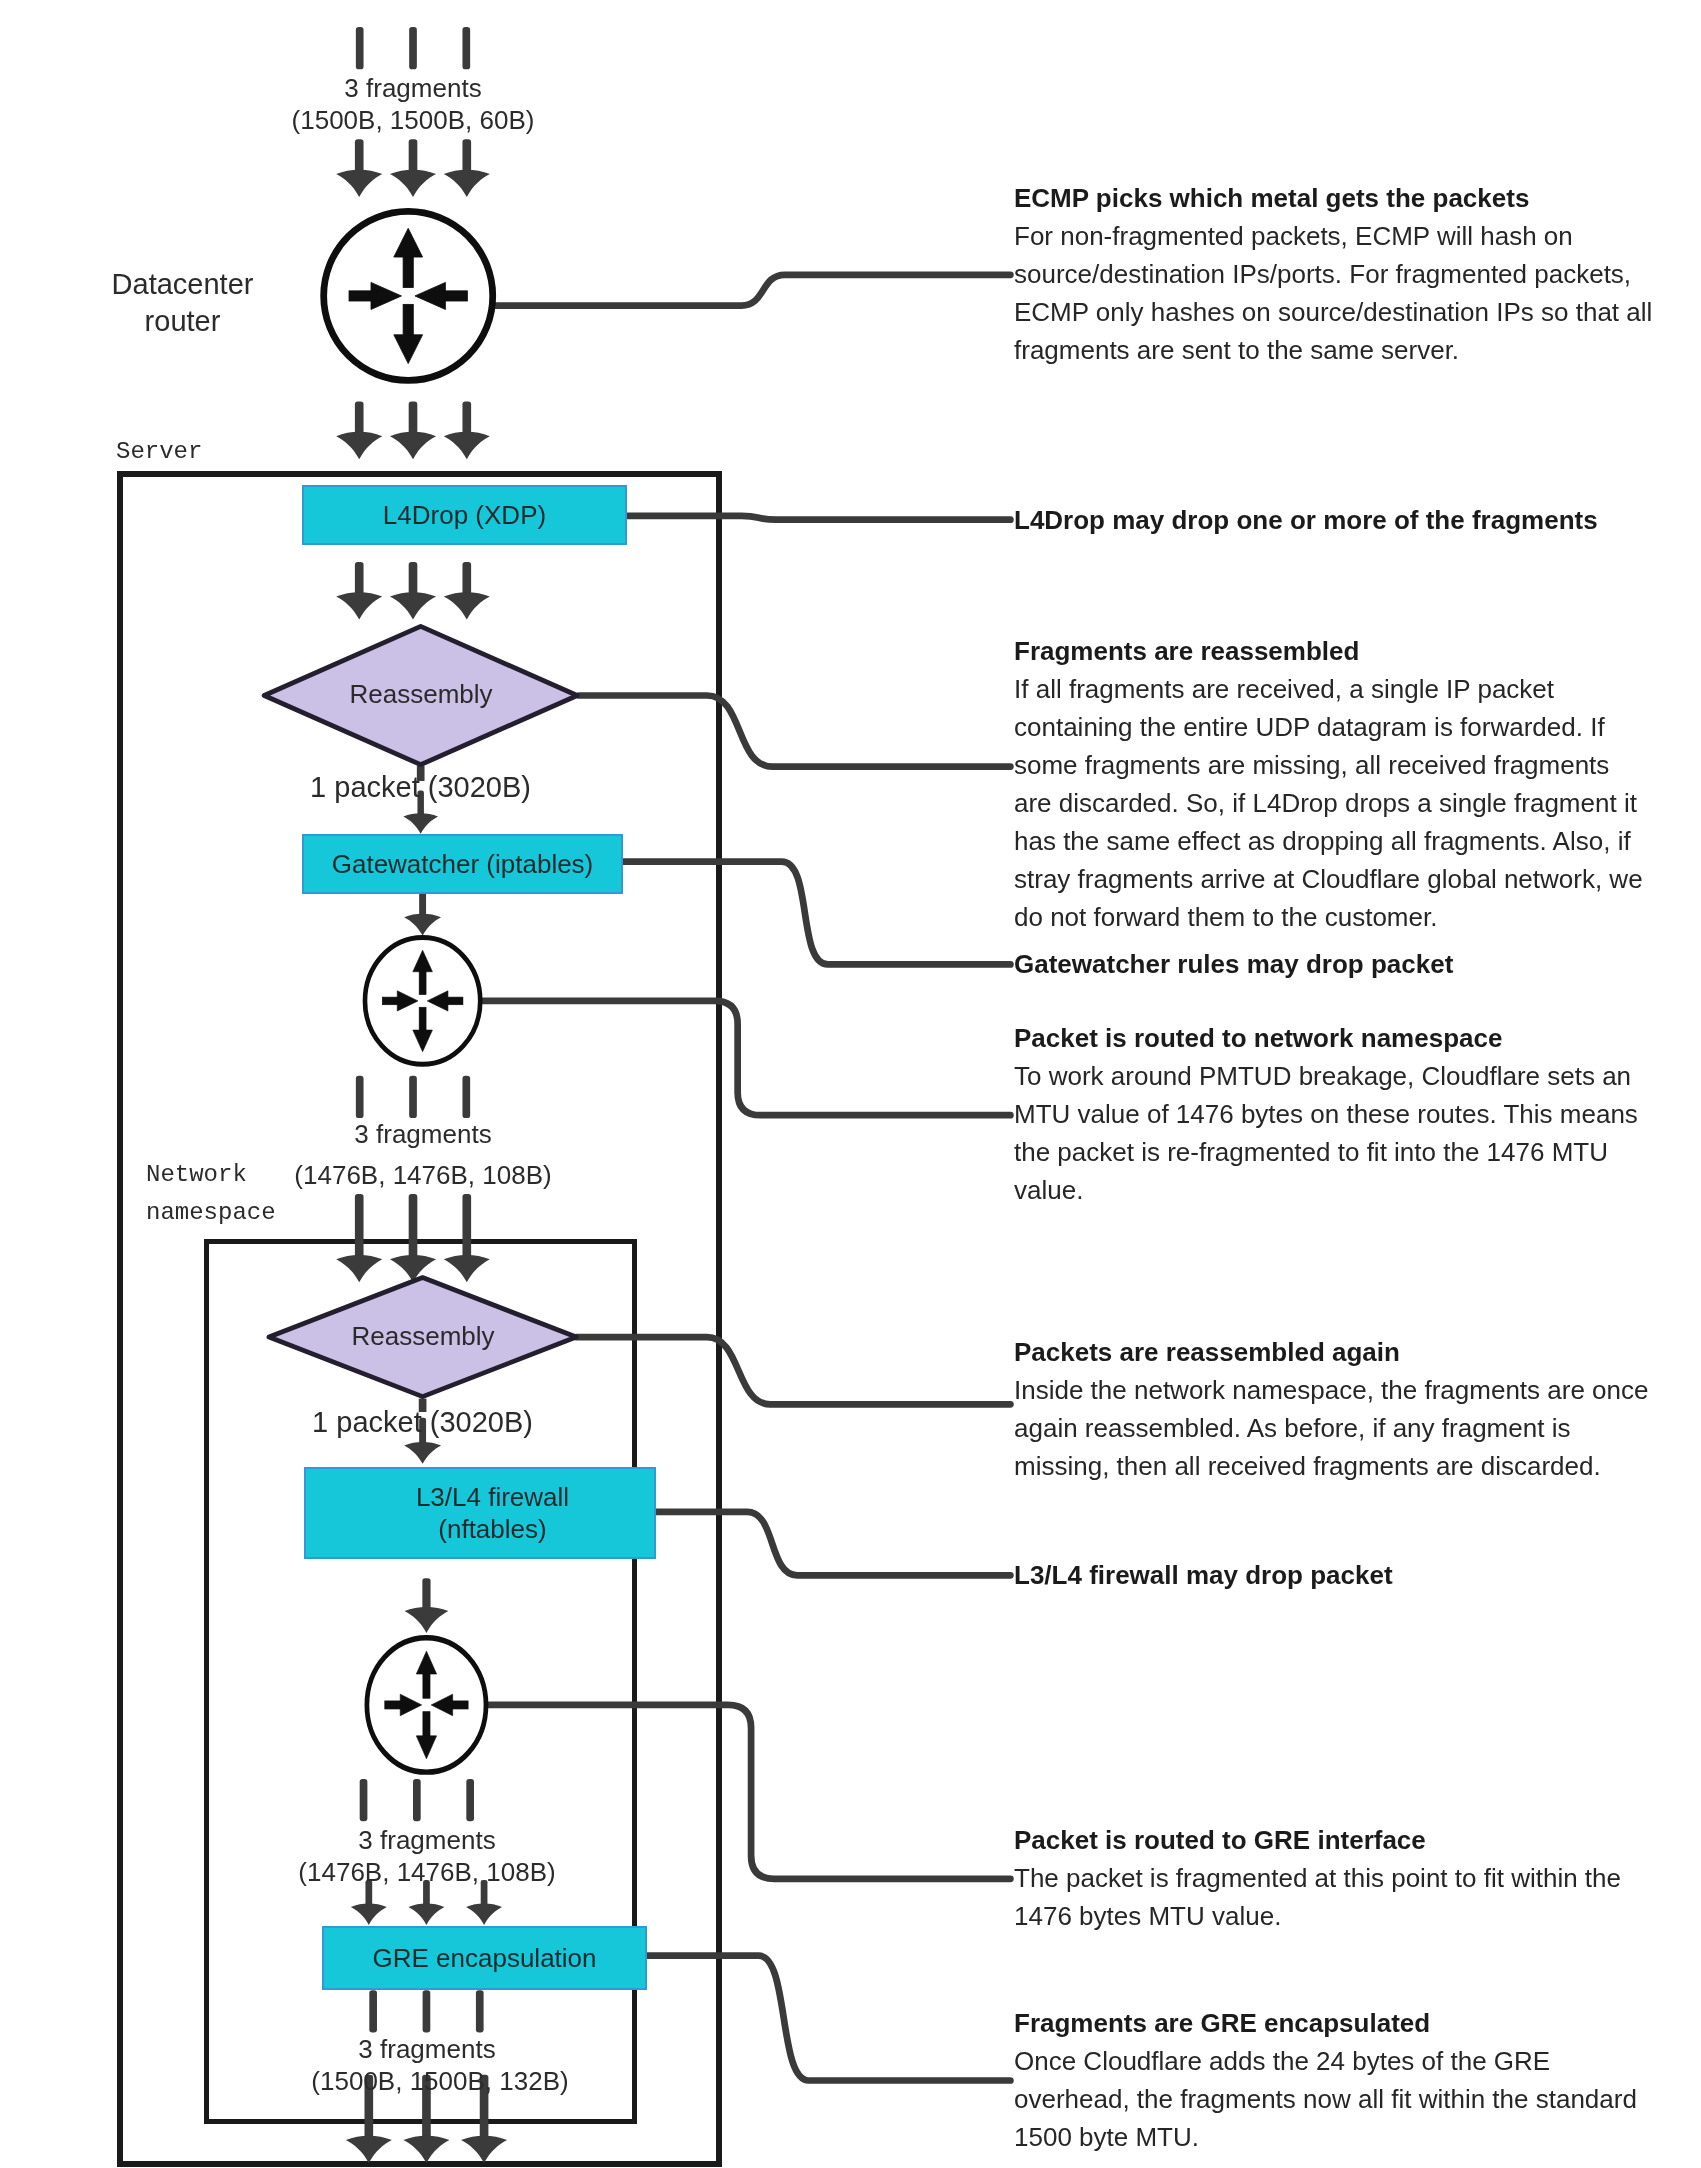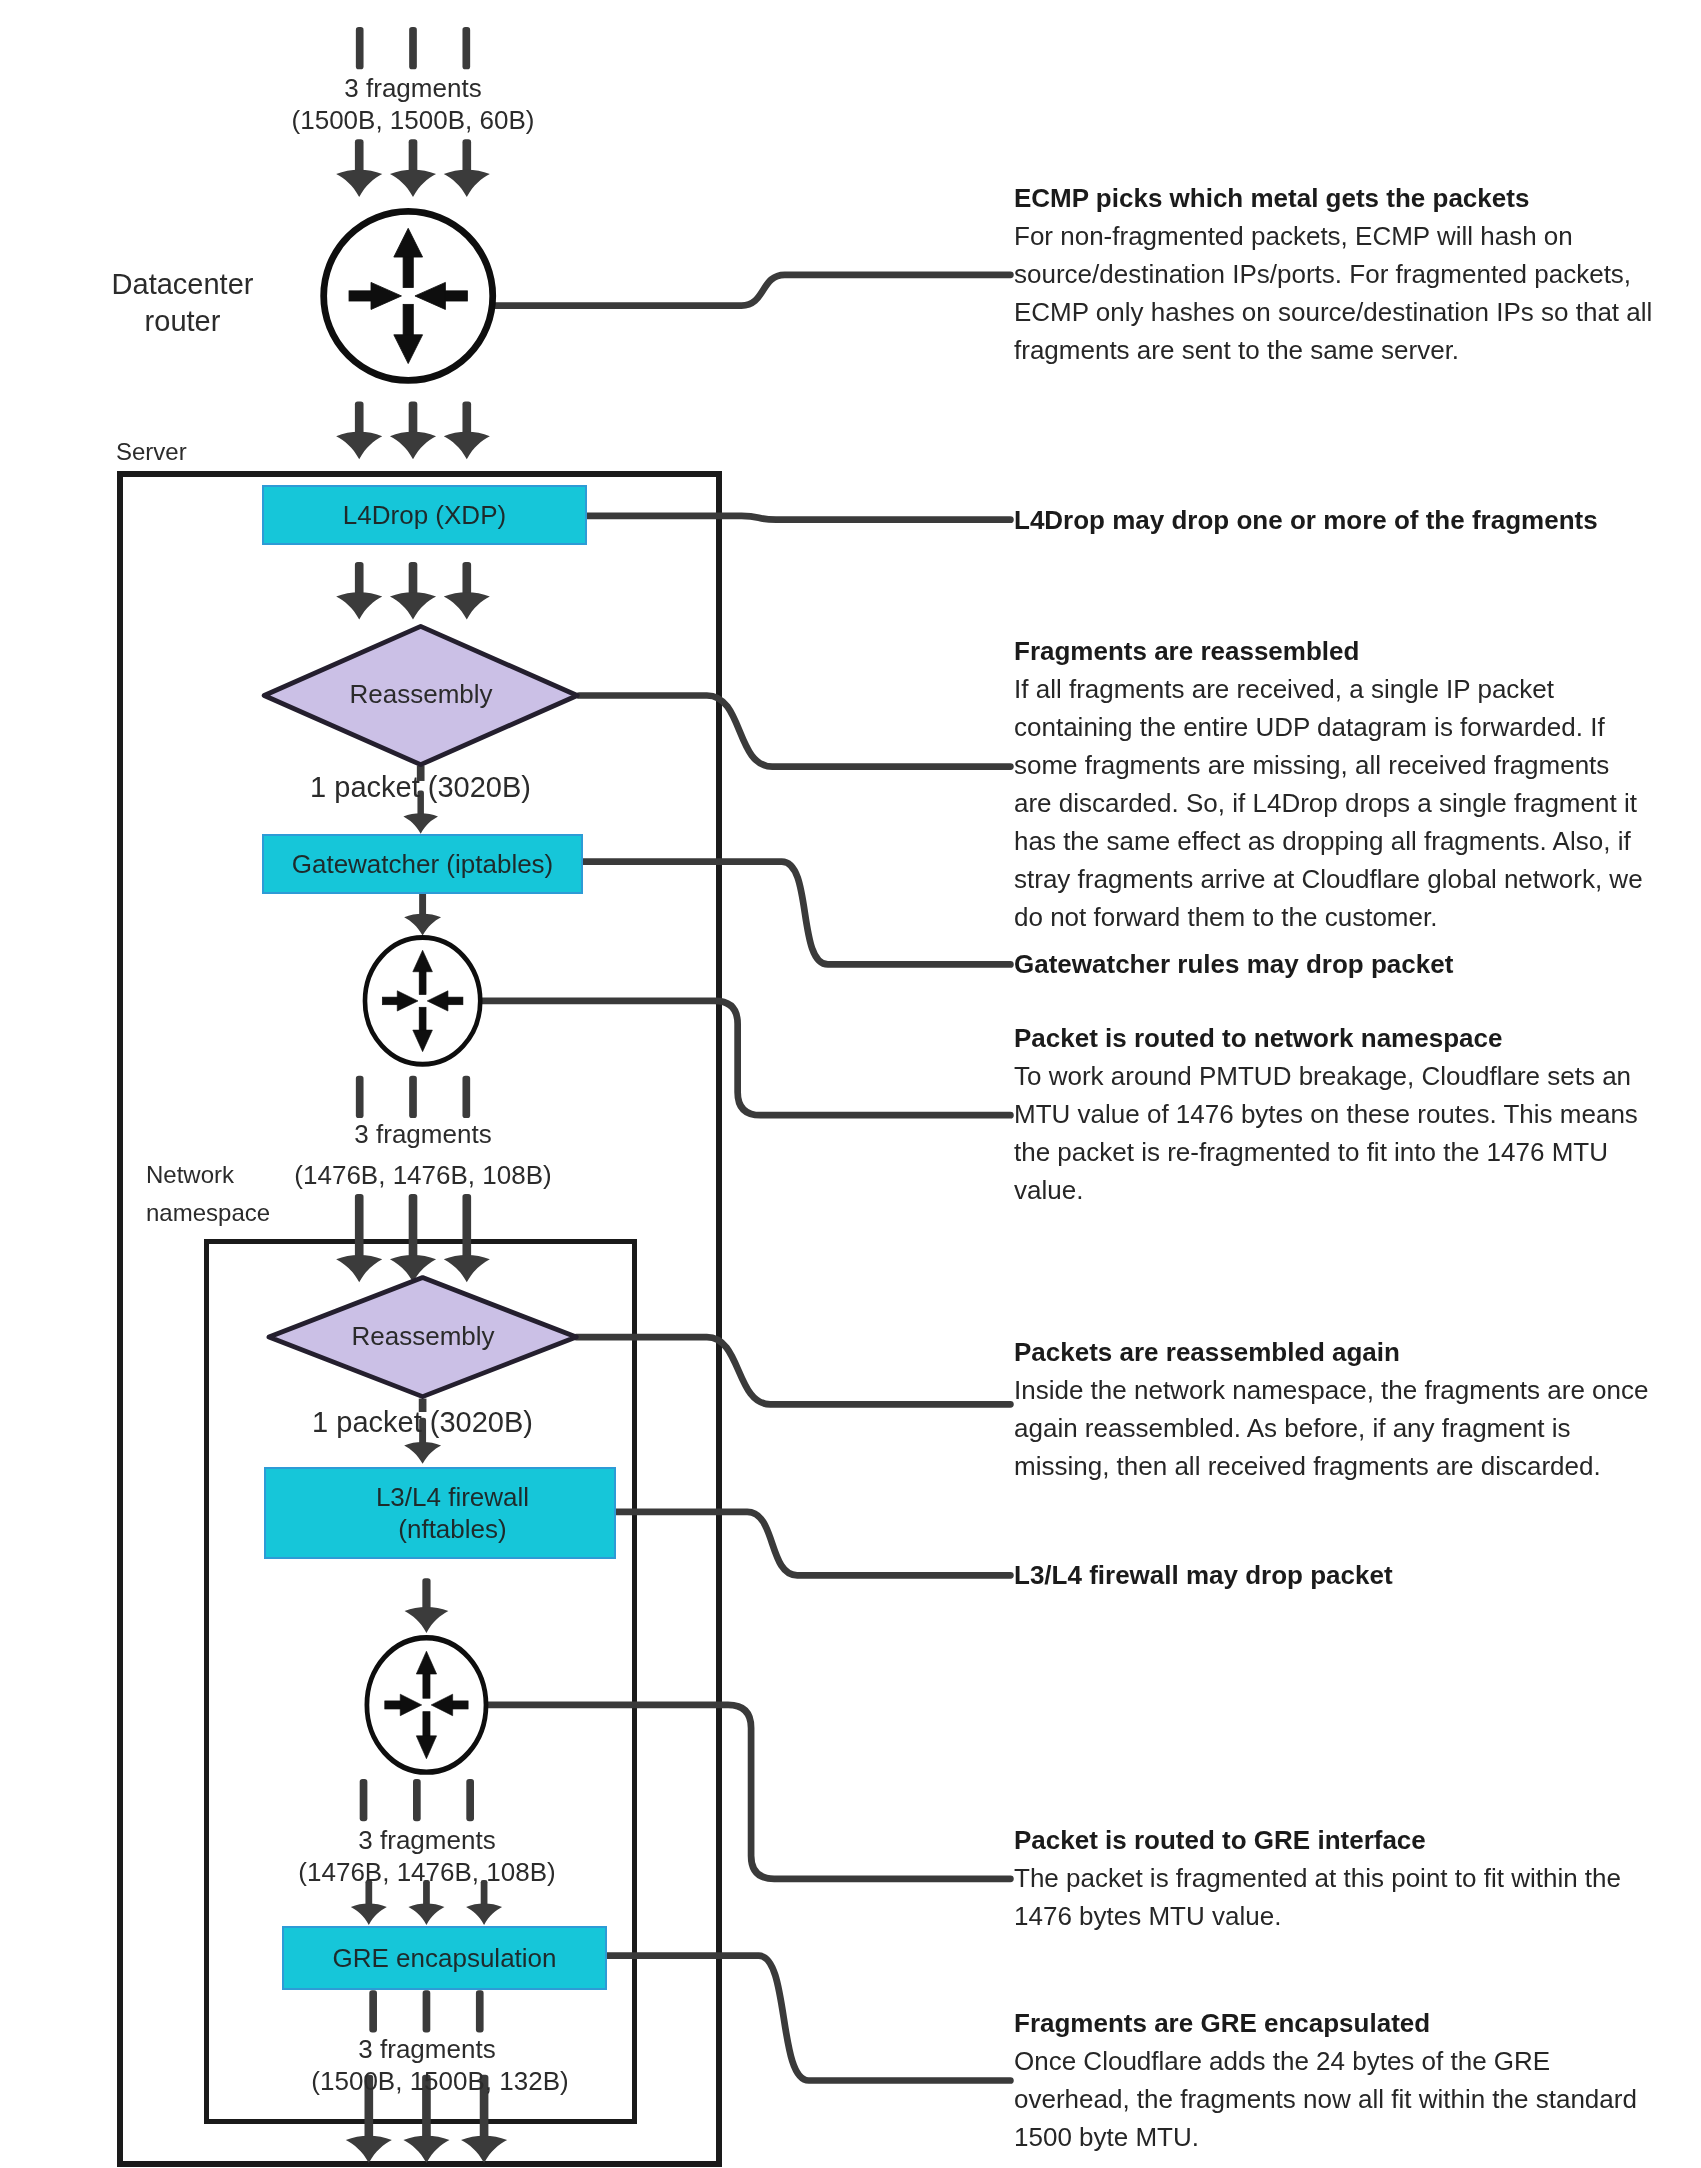--- a/index.html
+++ b/index.html
@@ -8,24 +8,24 @@
     --line:#3A3A3A; --ink:#3B3B3B;
     --text:#2B2B2B; --heading:#1B1B1B; --body:#262626;
   }
   html,body{margin:0;padding:0;background:#fff;}
   .canvas{position:relative;width:1701px;height:2168px;background:#fff;overflow:hidden;
           font-family:"Liberation Sans","DejaVu Sans",sans-serif;color:var(--text);}
   svg.overlay{position:absolute;left:0;top:0;z-index:2;}
   .frame{position:absolute;border:6.7px solid #1A1A1A;background:transparent;z-index:1;}
   .frame.ns{border-width:5.8px;}
   .lbl{position:absolute;text-align:center;white-space:pre-line;z-index:3;color:var(--text);}
-  .lbl.left{text-align:left;}
+  .lbl.left{text-align:left;font-family:Liberation Mono, monospace;}
   .cyanbox{position:absolute;background:var(--cyan);border:2.9px solid var(--cyan-border);
            display:flex;align-items:center;justify-content:center;text-align:center;
-           font-size:26px;color:#1E2A2B;z-index:3;white-space:pre-line;line-height:32px;}
+           font-size:26px;color:#1E2A2B;z-index:3;white-space:pre-line;line-height:32px;margin-left:40px;}
   .annot{position:absolute;left:1014px;width:692px;z-index:3;}
   .annot .title{font-weight:bold;font-size:26px;line-height:38px;color:var(--heading);}
   .annot .body{font-size:26px;line-height:38px;color:var(--body);white-space:pre-line;}
   .cline{fill:none;stroke:var(--line);stroke-width:7;stroke-linecap:round;stroke-linejoin:round;}
   .tick{fill:var(--ink);}
   .arrowpart{fill:var(--ink);}
   .diamond{fill:var(--purple);stroke:var(--purple-border);stroke-width:5;stroke-linejoin:round;}
   .routercircle{fill:#fff;stroke:#0E0E0E;stroke-width:8;}
   .routerglyph{fill:#0E0E0E;stroke:#0E0E0E;}
 </style>

